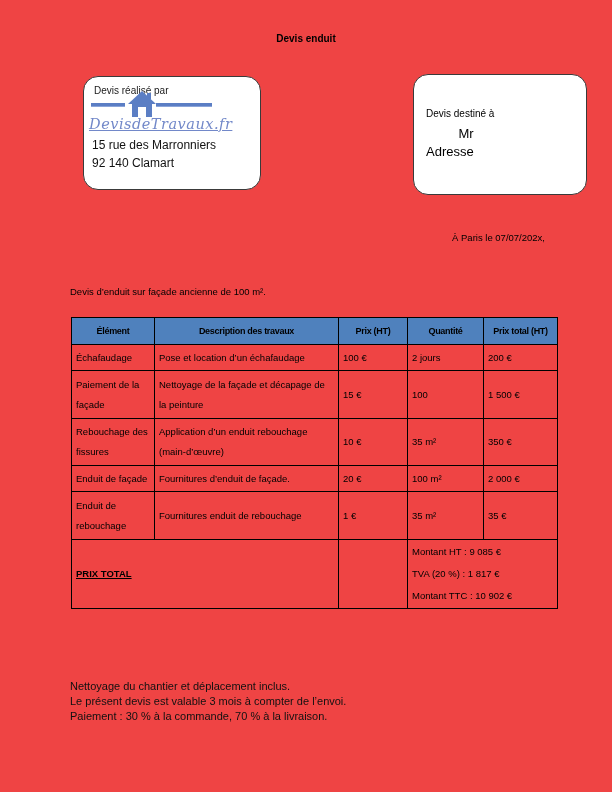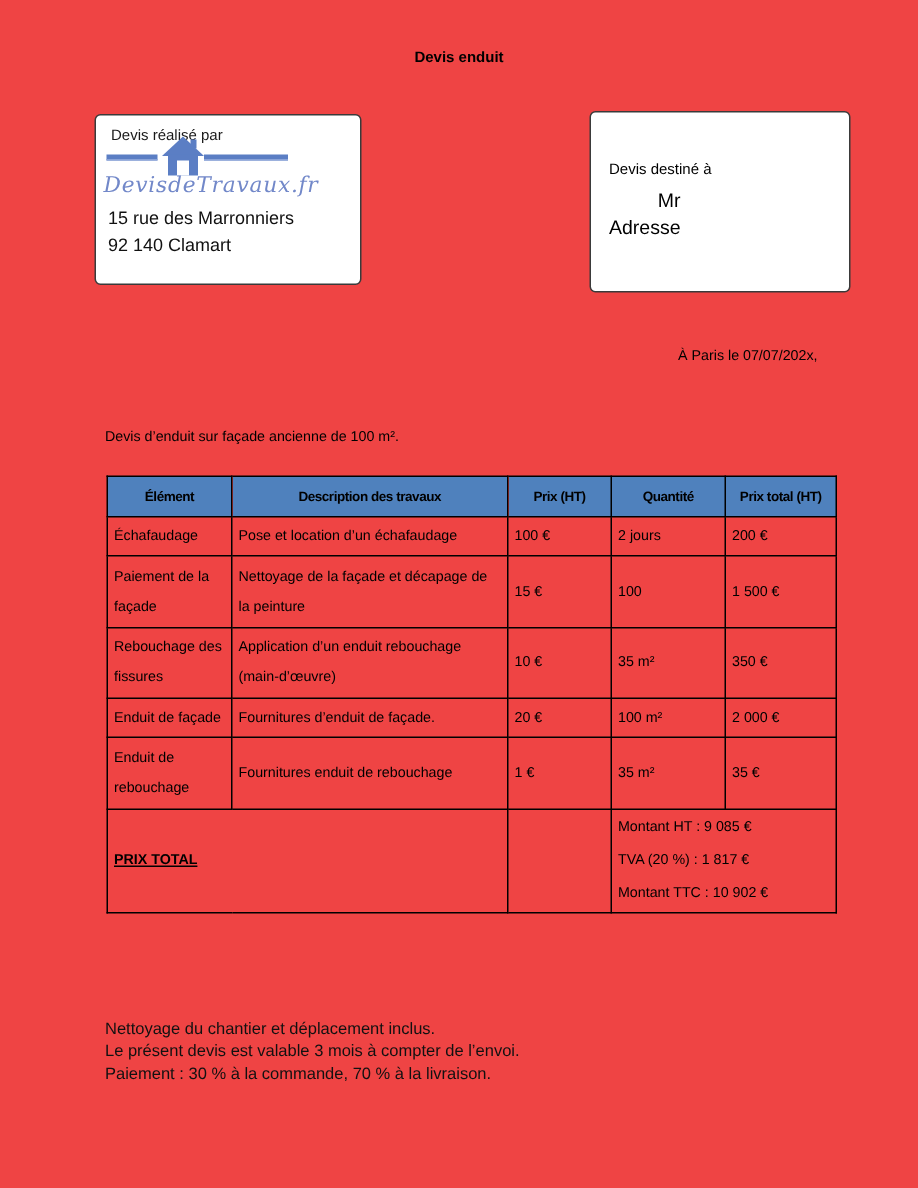--- a/index.html
+++ b/index.html
@@ -4,32 +4,32 @@
 <style>
   html,body{margin:0;padding:0;background:#ffffff;}
   .page{
     position:relative;width:612px;height:792px;background:#ef4444;
     font-family:"Liberation Sans",sans-serif;color:#000;overflow:hidden;
   }
   .page-title{
     position:absolute;top:33px;left:0;width:612px;text-align:center;
     font-size:10px;font-weight:bold;
   }
-  .rbox{position:absolute;border:1.4px solid #3a3a3a;border-radius:4px;background:#fff;}
+  .rbox{position:absolute;border:1.4px solid #3a3a3a;border-radius:15px;background:#fff;margin-left:20px;}
   .sender-box{left:63px;top:76px;width:176px;height:112px;}
   .recipient-box{left:393px;top:74px;width:172px;height:119px;text-align:right;}
   .box-label{position:absolute;left:10px;top:8px;font-size:10px;color:#1a1a1a;}
   .logo-line{position:absolute;height:3px;background:var(--logo-blue,#5b7ec4);border-bottom:1px solid #8ba4d9;}
   .line-left{left:7px;top:26px;width:34px;}
   .line-right{left:72px;top:26px;width:56px;}
   .house{position:absolute;left:42px;top:13px;}
   .logo-script{
     position:absolute;left:5px;top:39px;width:165px;
     font-family:"DejaVu Serif",serif;font-style:italic;
-    font-size:14.5px;color:var(--logo-text-blue,#7288c9);letter-spacing:.5px;white-space:nowrap;
+    font-size:14.5px;color:var(--logo-text-blue,#7288c9);letter-spacing:.5px;white-space:nowrap;text-decoration:underline;
   }
   .sender-addr{position:absolute;left:8px;top:59px;font-size:12px;line-height:18px;color:#111;}
   .recip-label{position:absolute;left:12px;top:33px;font-size:10px;}
   .recip-lines{position:absolute;left:12px;top:50px;font-size:13px;line-height:18px;}
   .date-line{position:absolute;top:232px;right:67px;font-size:9.5px;}
   .intro-text{position:absolute;left:70px;top:286px;font-size:9.5px;}
   .quote-table-wrap{position:absolute;left:71px;top:317px;}
   table.quote{border-collapse:collapse;table-layout:fixed;width:486px;}
   table.quote th,table.quote td{border:1px solid #000;}
   table.quote th{

